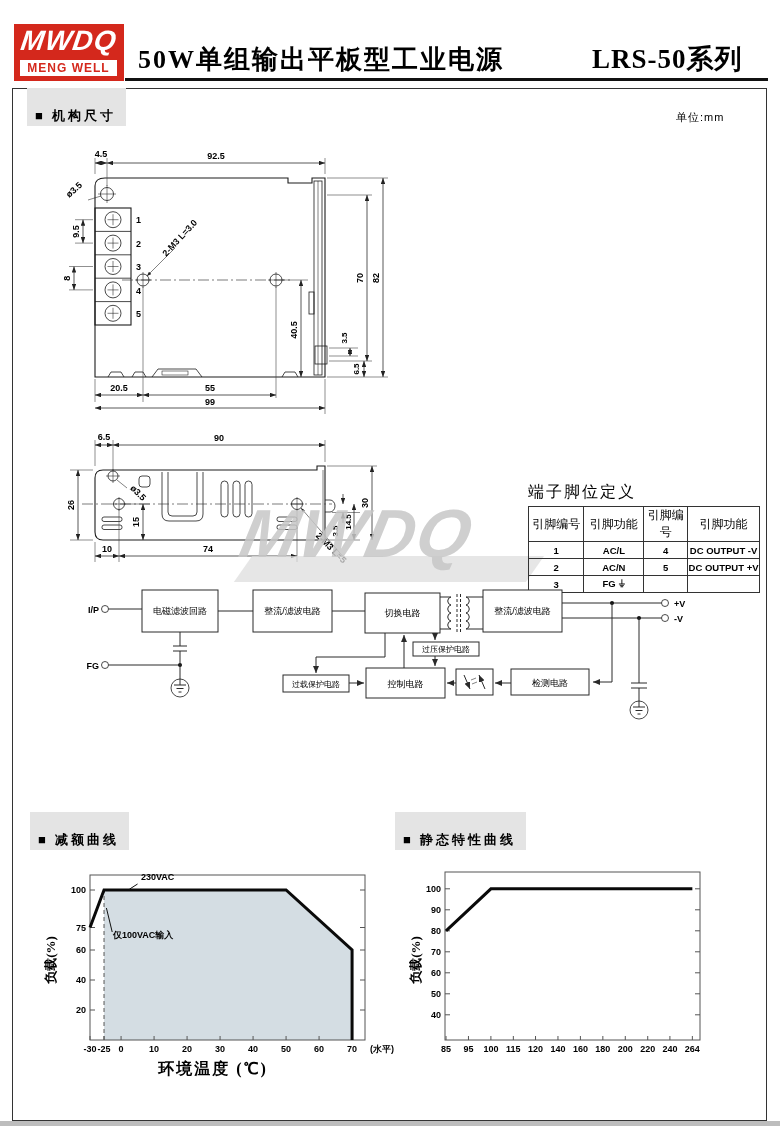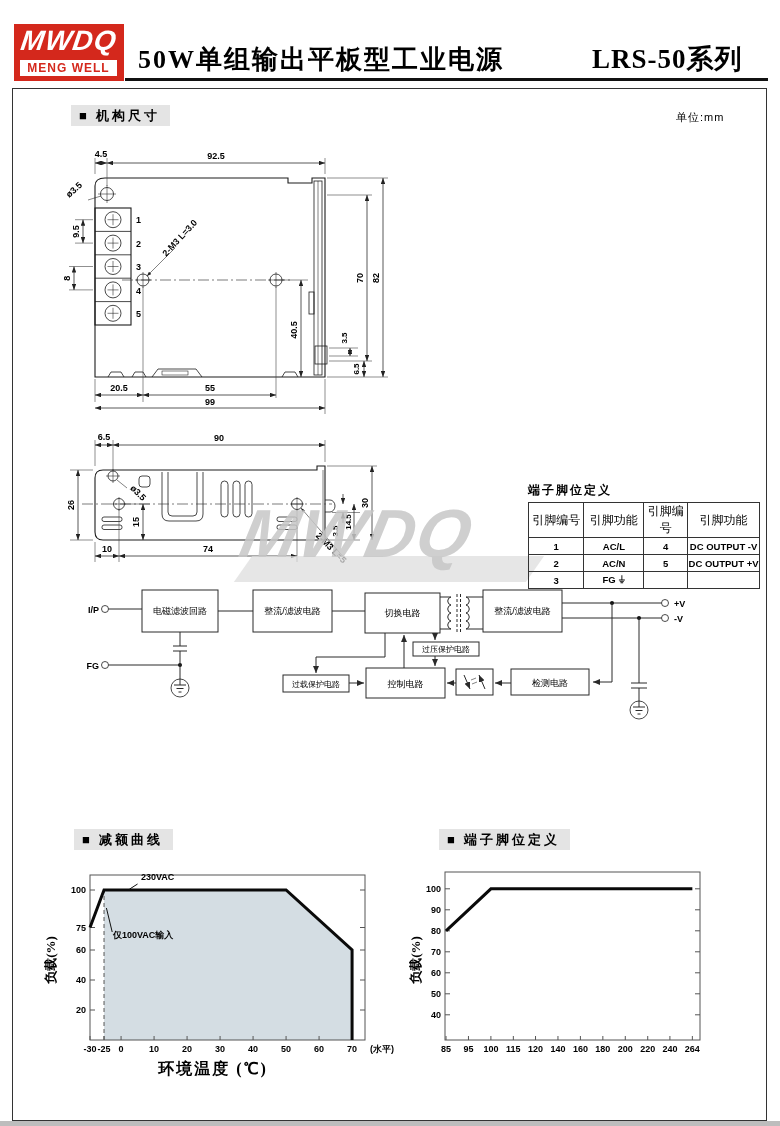--- a/index.html
+++ b/index.html
@@ -9,43 +9,43 @@
   
   #logo{left:14px;top:24px;width:110px;height:57px;background:#d4281c;}
   #logo .mwdq{position:absolute;left:0;top:1px;width:110px;text-align:center;color:#fff;
       font-style:italic;font-weight:bold;font-size:28px;letter-spacing:1px;transform:skewX(-8deg);}
   #logo .mwbox{position:absolute;left:6px;top:36px;width:97px;height:16px;background:#fff;}
   #logo .mwbox span{display:block;text-align:center;color:#d4281c;font-weight:bold;font-size:12px;line-height:16px;letter-spacing:1px;}
   #doc-title{left:138px;top:42px;font-family:"Liberation Serif",serif;font-weight:bold;font-size:26px;letter-spacing:2px;}
   #series-title{left:592px;top:41px;font-family:"Liberation Serif",serif;font-weight:bold;font-size:27px;letter-spacing:1px;text-align:center;}
   #head-rule{left:125px;top:78px;width:643px;height:3px;background:#111;}
   #frame{left:12px;top:88px;width:753px;height:1031px;border:1.5px solid #333;}
-  .sec-h{background:#e4e4e4;padding:3px 10px 3px 8px;font-weight:bold;font-size:13px;
-         font-family:"Liberation Serif",serif;letter-spacing:3px;margin-left:44px;}
+  .sec-h{background:#e4e4e4;padding:20px 10px 3px 8px;font-weight:bold;font-size:13px;
+         font-family:"Liberation Serif",serif;letter-spacing:3px;}
   #unit-mm{left:676px;top:110px;font-size:11px;letter-spacing:1px;}
   
   .ol{fill:none;stroke:#1c1c1c;stroke-width:1.1;}
   .tl{fill:none;stroke:#1c1c1c;stroke-width:.8;}
   .hl{fill:none;stroke:#1c1c1c;stroke-width:.55;}
   .ext{stroke:#444;stroke-width:.6;}
   .dim{stroke:#222;stroke-width:.75;}
   .cl{stroke:#444;stroke-width:.7;}
   .dt{font:bold 9px "Liberation Sans",sans-serif;fill:#000;}
   .dts{font:bold 8px "Liberation Sans",sans-serif;fill:#000;}
   .bx{fill:#fff;stroke:#2a2a2a;stroke-width:1;}
   .bt{font:9px "Liberation Sans",sans-serif;fill:#000;}
   .btt{font:8px "Liberation Sans",sans-serif;fill:#000;}
   .wl{fill:none;stroke:#2a2a2a;stroke-width:1;}
   
   #wm-band{left:243px;top:556px;width:292px;height:26px;background:#dedede;transform:skewX(-35deg);opacity:.75;}
   #wm-text{left:242px;top:494px;font-style:italic;font-weight:bold;font-size:68px;color:#c7c7c7;
            letter-spacing:2px;transform:skewX(-12deg);opacity:.85;}
   
   #pin-table-wrap{left:528px;top:482px;width:236px;}
-  #pin-table-title{font-family:"Liberation Serif",serif;font-weight:bold;font-size:12px;letter-spacing:2px;margin-bottom:3px;}
+  #pin-table-title{font-family:"Liberation Serif",serif;font-weight:normal;font-size:16px;letter-spacing:2px;margin-bottom:3px;}
   table.pins{border-collapse:collapse;width:232px;}
   table.pins th,table.pins td{border:1px solid #333;text-align:center;padding:0;height:16px;}
   table.pins th{font-family:"Liberation Serif",serif;font-weight:normal;font-size:12px;}
   table.pins td{font-weight:bold;font-size:9.5px;}
   
   .chart-wrap{width:370px;height:250px;}
   .xlab{position:absolute;left:0;top:204px;width:100%;text-align:center;
         font-family:"Liberation Serif",serif;font-weight:bold;font-size:16px;letter-spacing:2px;}
   .ylab{position:absolute;left:-22px;top:96px;width:90px;text-align:center;transform:rotate(-90deg);
         font-family:"Liberation Serif",serif;font-weight:bold;font-size:13px;}
@@ -399,21 +399,21 @@
       <line class="wl" x1="294" y1="103" x2="309" y2="103" marker-end="url(#a3)"></line>
       <line class="wl" x1="401" y1="103" x2="392" y2="103" marker-end="url(#a3)"></line>
       <line class="wl" x1="456" y1="103" x2="440" y2="103" marker-end="url(#a3)"></line>
     </g>
   </svg>
 
   <div class="abs" style="left:30px;top:830px;">
     <span class="sec-h">■ 减额曲线</span>
   </div>
   <div class="abs" style="left:395px;top:830px;">
-    <span class="sec-h">■ 端子脚位定义</span>
+    <span class="sec-h">■ 静态特性曲线</span>
   </div>
 
   <div class="abs chart-wrap" style="left:28px;top:855px;">
     <svg width="370" height="202">
         <polygon points="76.025,35 258.075,35 324.075,95 324.075,185 76.025,185" fill="#d4dde3" stroke="none"></polygon>
         <line x1="76.025" y1="185" x2="76.025" y2="35" stroke="#555" stroke-width="1" stroke-dasharray="4 3"></line>
         <rect x="62" y="20" width="275" height="165" fill="none" stroke="#555" stroke-width="1"></rect>
         <line x1="62" y1="185" x2="62" y2="181" stroke="#555" stroke-width="1"></line>
         <text x="62" y="197" text-anchor="middle" style="font:bold 9px &quot;Liberation Sans&quot;,sans-serif">-30</text>
         <line x1="76.025" y1="185" x2="76.025" y2="181" stroke="#555" stroke-width="1"></line>

